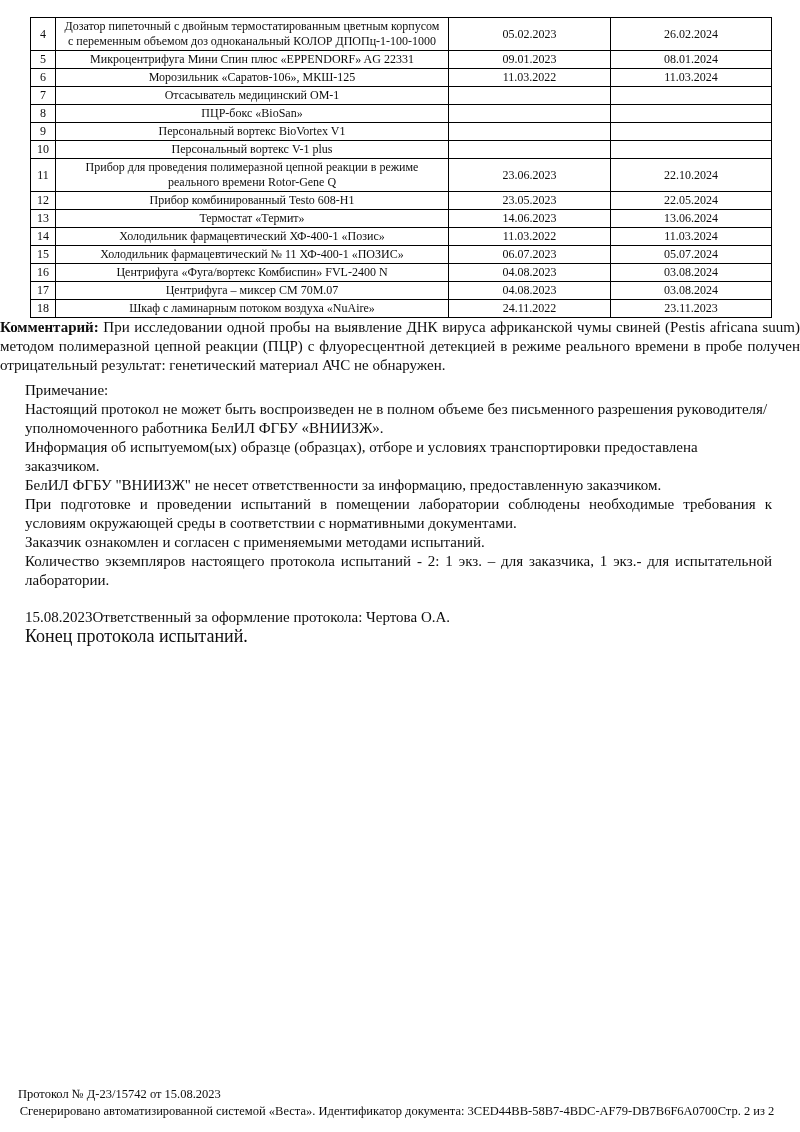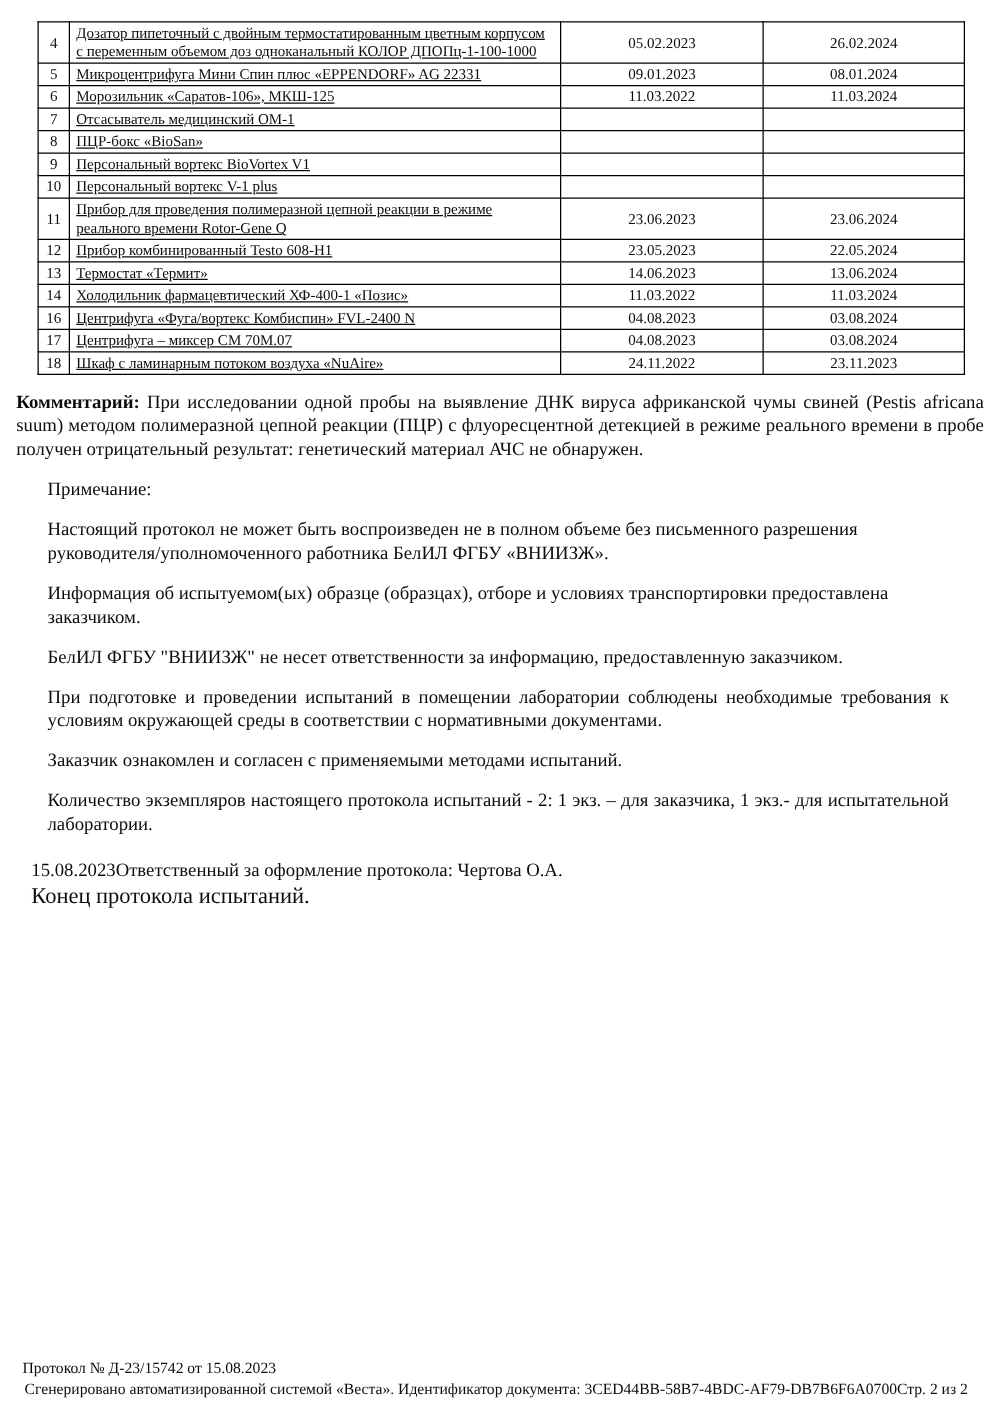--- a/index.html
+++ b/index.html
@@ -24,25 +24,25 @@
   }
   table.equip td {
     border: 1px solid #000;
     font-size: 12px;
     line-height: 1.25;
     padding: 1px 5px;
     vertical-align: middle;
     overflow: hidden;
   }
   td.c-num  { text-align: center; padding: 1px 2px; }
-  td.c-name { text-align: left; text-decoration: underline; }
+  td.c-name { text-align: center; }
   td.c-date { text-align: center; }
 
   .textblock { margin: 9px 28px 0 25px; font-size: 15px; line-height: 19px; }
-  .para { margin: 13px; }
+  .para { margin: 0; }
   .just { text-align: justify; }
   .b { font-weight: bold; }
 
   .notes { margin-top: 6px; }
   .signoff {
     display: flex;
     justify-content: flex-start;
     margin: 18px 28px 0 25px;
     font-size: 15px;
     line-height: 19px;
@@ -112,39 +112,45 @@
           <tr>
             <td class="c-num">10</td>
             <td class="c-name">Персональный вортекс V-1 plus</td>
             <td class="c-date">&nbsp;</td>
             <td class="c-date">&nbsp;</td>
           </tr>
           <tr>
             <td class="c-num">11</td>
             <td class="c-name">Прибор для проведения полимеразной цепной реакции в режиме реального времени Rotor-Gene Q</td>
             <td class="c-date">23.06.2023</td>
-            <td class="c-date">23.06.2024</td>
+            <td class="c-date">22.10.2024</td>
           </tr>
           <tr>
             <td class="c-num">12</td>
             <td class="c-name">Прибор комбинированный Testo 608-H1</td>
             <td class="c-date">23.05.2023</td>
             <td class="c-date">22.05.2024</td>
           </tr>
           <tr>
             <td class="c-num">13</td>
             <td class="c-name">Термостат «Термит»</td>
             <td class="c-date">14.06.2023</td>
             <td class="c-date">13.06.2024</td>
           </tr>
           <tr>
             <td class="c-num">14</td>
             <td class="c-name">Холодильник фармацевтический ХФ-400-1 «Позис»</td>
             <td class="c-date">11.03.2022</td>
             <td class="c-date">11.03.2024</td>
+          </tr>
+          <tr>
+            <td class="c-num">15</td>
+            <td class="c-name">Холодильник фармацевтический № 11 ХФ-400-1 «ПОЗИС»</td>
+            <td class="c-date">06.07.2023</td>
+            <td class="c-date">05.07.2024</td>
           </tr>
           <tr>
             <td class="c-num">16</td>
             <td class="c-name">Центрифуга «Фуга/вортекс Комбиспин» FVL-2400 N</td>
             <td class="c-date">04.08.2023</td>
             <td class="c-date">03.08.2024</td>
           </tr>
           <tr>
             <td class="c-num">17</td>
             <td class="c-name">Центрифуга – миксер СМ 70М.07</td>

